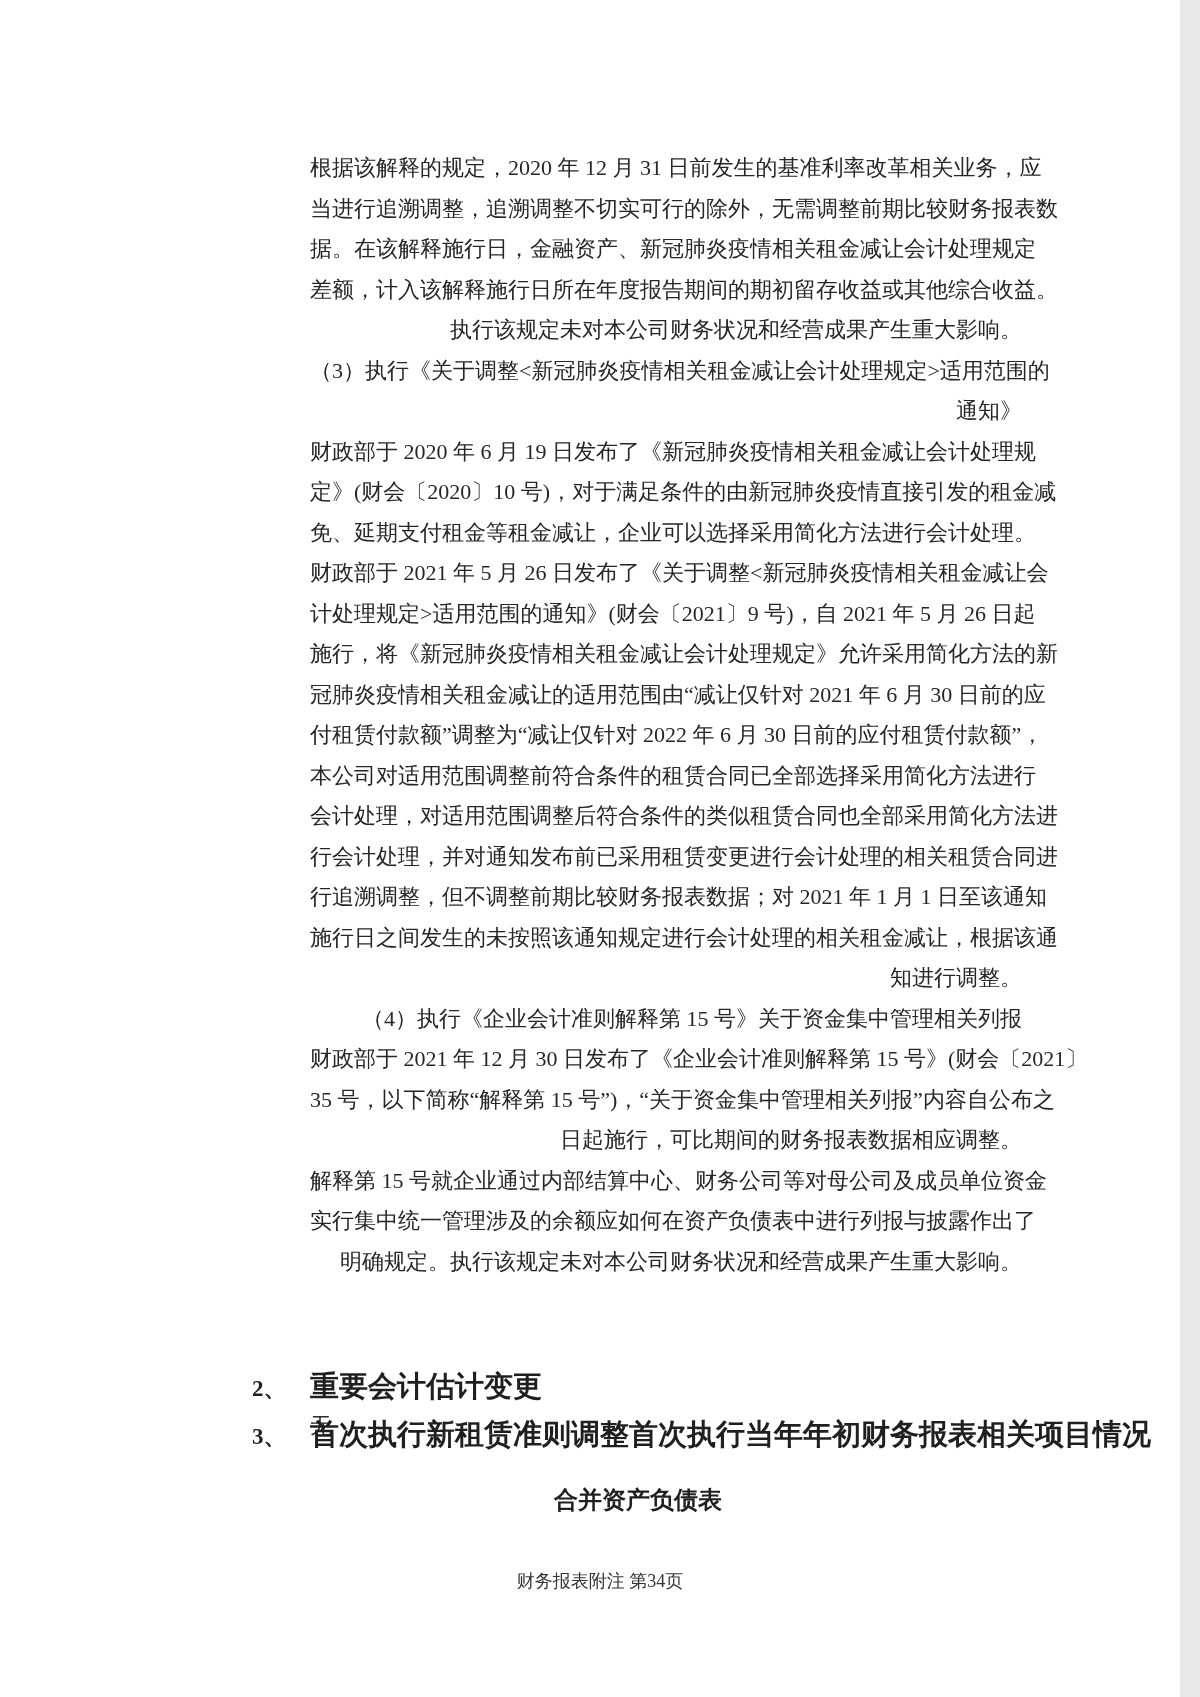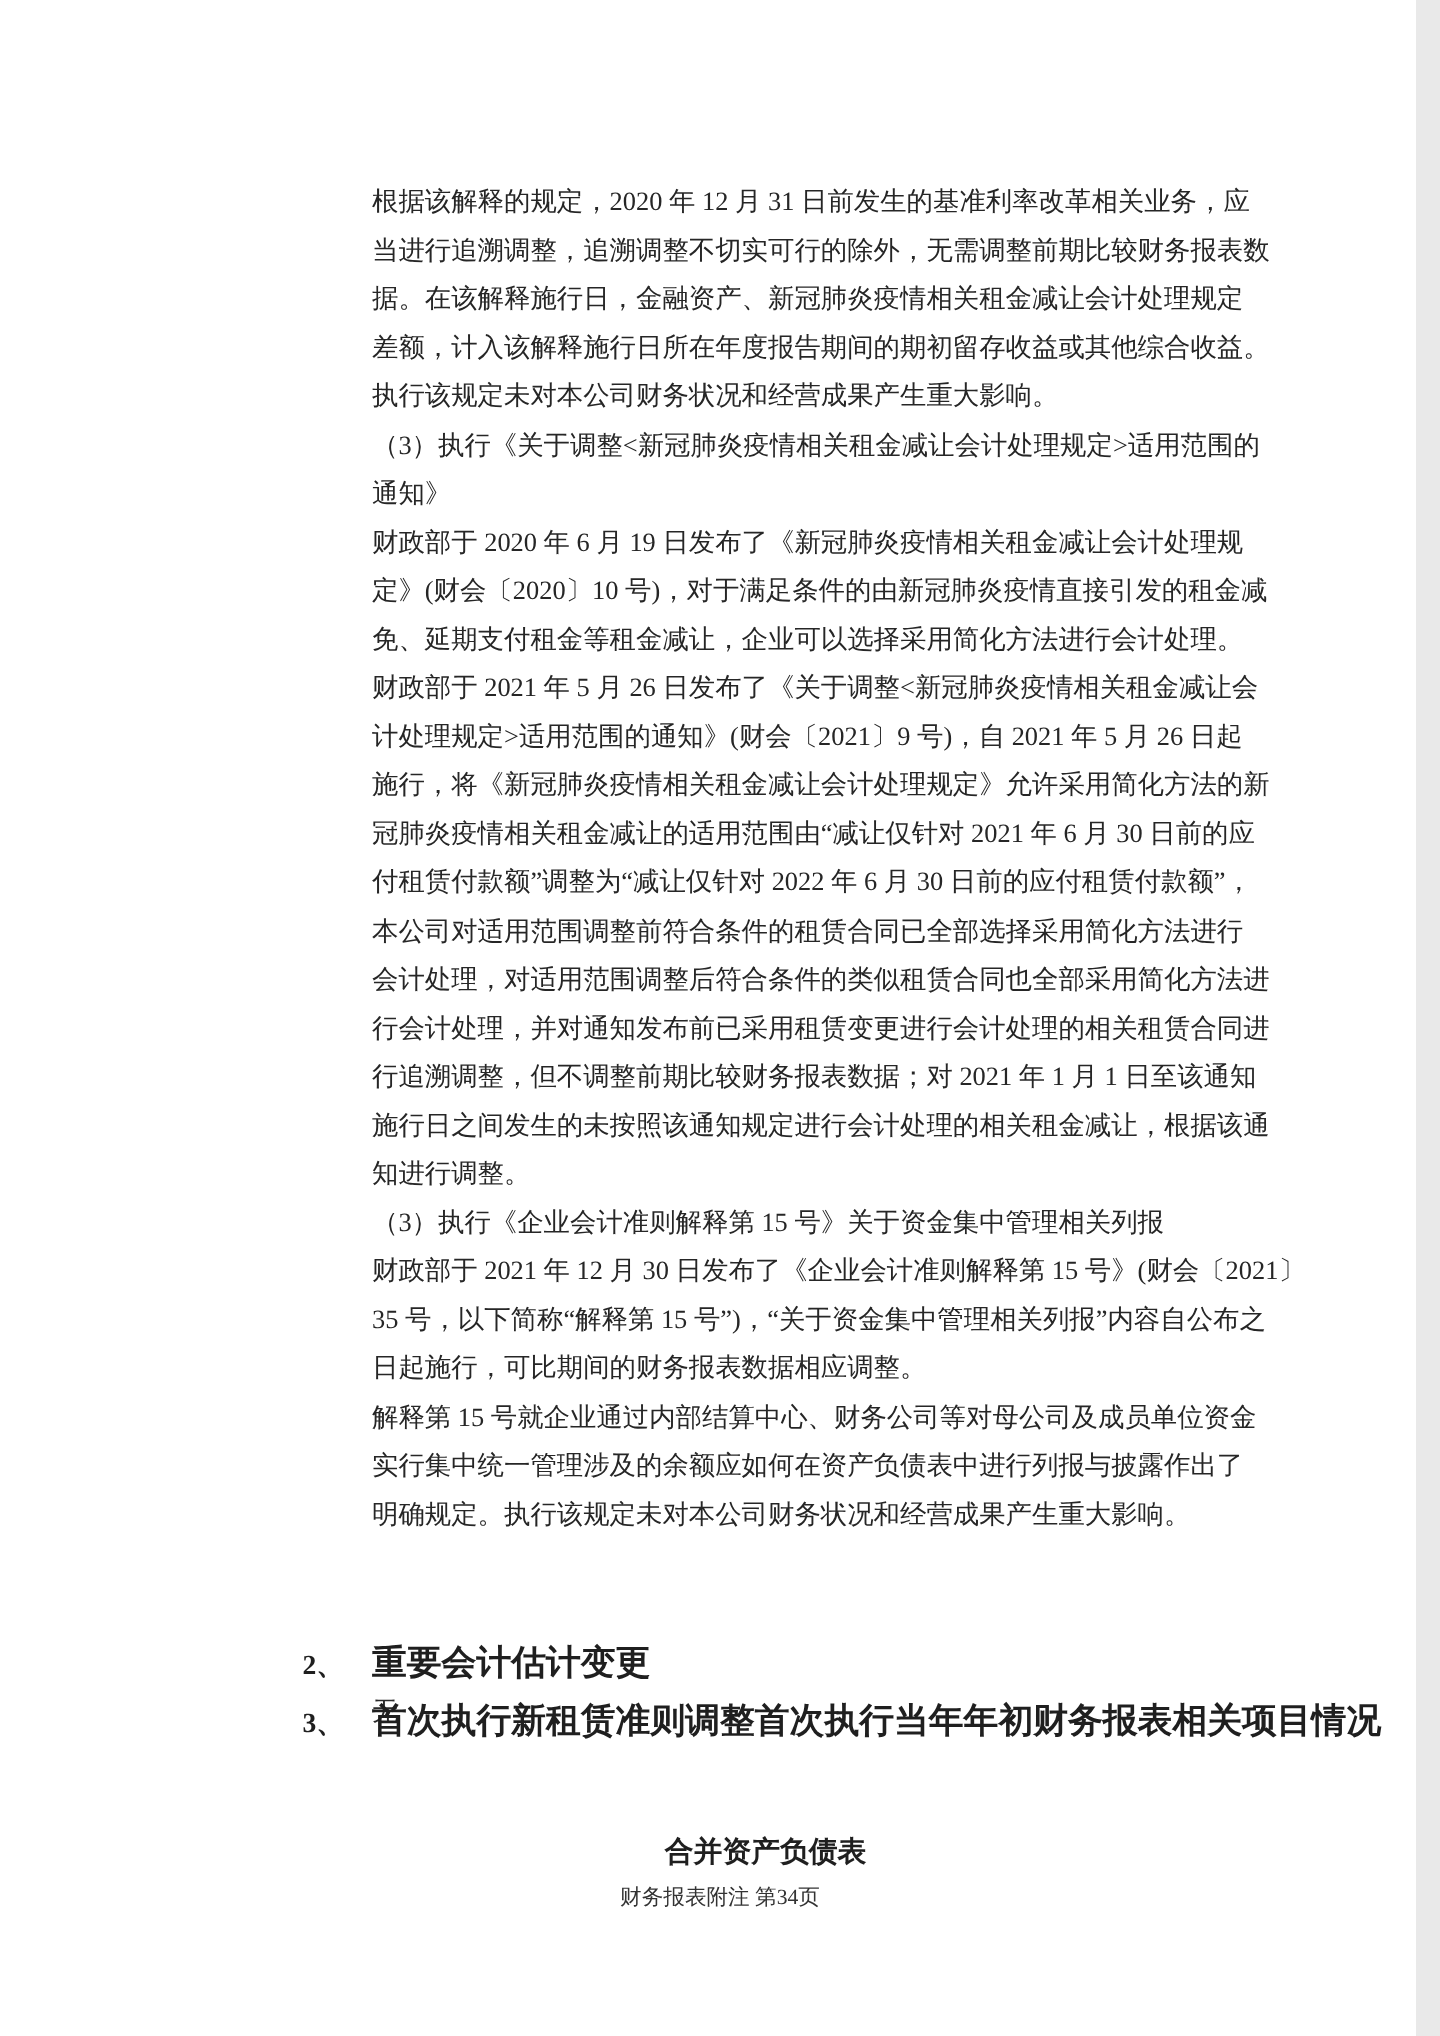--- a/index.html
+++ b/index.html
@@ -16,21 +16,21 @@
     position: absolute;
     left: 310px;
     top: 148px;
     width: 712px;
   }
   .bline {
     font-size: 22px;
     line-height: 40.5px;
     height: 40.5px;
     white-space: nowrap;
-    text-align: left;
+    text-align: right;
     color: #262626;
   }
   .bline.just { text-align: justify; text-align-last: justify; }
   .section-row {
     position: absolute;
     left: 252px;
     width: 770px;
     line-height: 40px;
     white-space: nowrap;
   }
@@ -95,36 +95,36 @@
       <div class="bline just">计处理规定&gt;适用范围的通知》(财会〔2021〕9 号)，自 2021 年 5 月 26 日起</div>
       <div class="bline just">施行，将《新冠肺炎疫情相关租金减让会计处理规定》允许采用简化方法的新</div>
       <div class="bline just">冠肺炎疫情相关租金减让的适用范围由“减让仅针对 2021 年 6 月 30 日前的应</div>
       <div class="bline just">付租赁付款额”调整为“减让仅针对 2022 年 6 月 30 日前的应付租赁付款额”，</div>
       <div class="bline just">本公司对适用范围调整前符合条件的租赁合同已全部选择采用简化方法进行</div>
       <div class="bline just">会计处理，对适用范围调整后符合条件的类似租赁合同也全部采用简化方法进</div>
       <div class="bline just">行会计处理，并对通知发布前已采用租赁变更进行会计处理的相关租赁合同进</div>
       <div class="bline just">行追溯调整，但不调整前期比较财务报表数据；对 2021 年 1 月 1 日至该通知</div>
       <div class="bline just">施行日之间发生的未按照该通知规定进行会计处理的相关租金减让，根据该通</div>
       <div class="bline">知进行调整。</div>
-      <div class="bline">（3）执行《企业会计准则解释第 15 号》关于资金集中管理相关列报</div>
+      <div class="bline">（4）执行《企业会计准则解释第 15 号》关于资金集中管理相关列报</div>
       <div class="bline just">财政部于 2021 年 12 月 30 日发布了《企业会计准则解释第 15 号》(财会〔2021〕</div>
       <div class="bline just">35 号，以下简称“解释第 15 号”)，“关于资金集中管理相关列报”内容自公布之</div>
       <div class="bline">日起施行，可比期间的财务报表数据相应调整。</div>
       <div class="bline just">解释第 15 号就企业通过内部结算中心、财务公司等对母公司及成员单位资金</div>
       <div class="bline just">实行集中统一管理涉及的余额应如何在资产负债表中进行列报与披露作出了</div>
       <div class="bline">明确规定。执行该规定未对本公司财务状况和经营成果产生重大影响。</div>
     </div>
 
   <div class="section-row" style="top:1366px;">
     <span class="section-num">2、</span><span class="section-title">重要会计估计变更</span>
   </div>
 
   <div class="plain-row" style="top:1406px;">无</div>
 
   <div class="section-row" style="top:1414px;">
     <span class="section-num">3、</span><span class="section-title">首次执行新租赁准则调整首次执行当年年初财务报表相关项目情况</span>
   </div>
 
-  <div class="table-title" style="top:1524px;font-family:Liberation Serif, serif;">合并资产负债表</div>
+  <div class="table-title" style="top:1480px;font-family:Liberation Serif, serif;">合并资产负债表</div>
 
   <div class="footer">财务报表附注 第34页</div>
 
 </div>
 
 </body></html>

